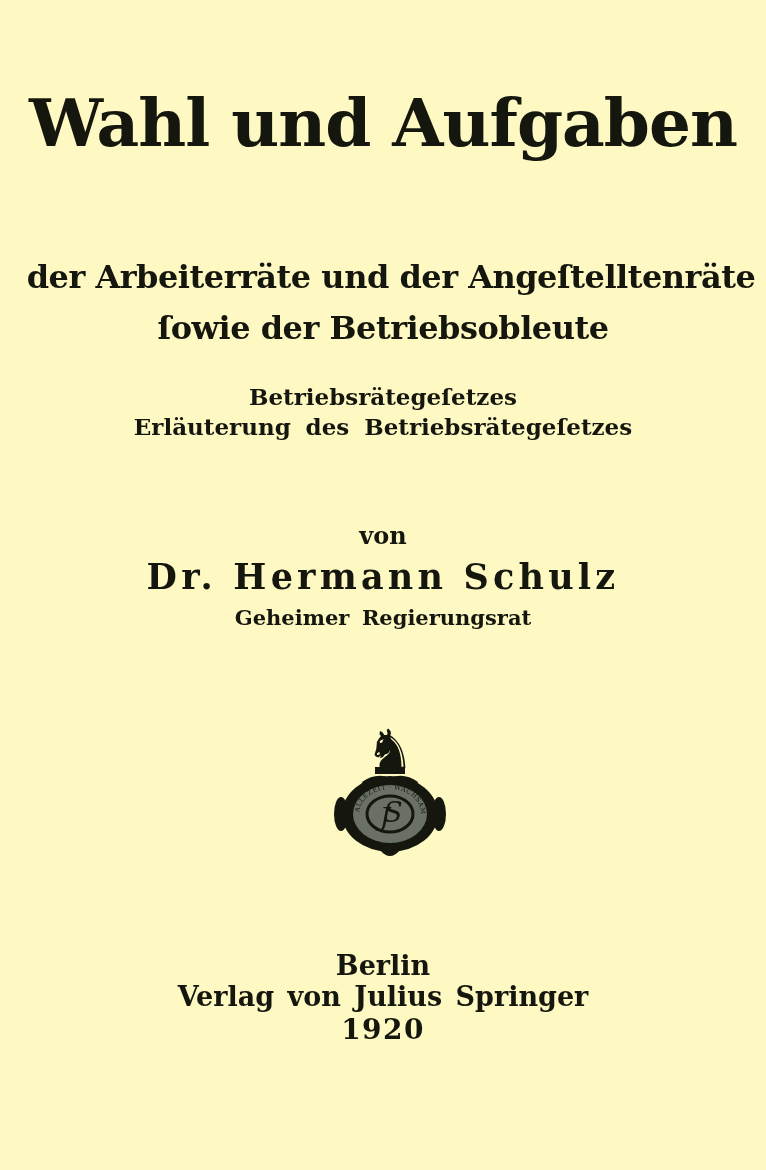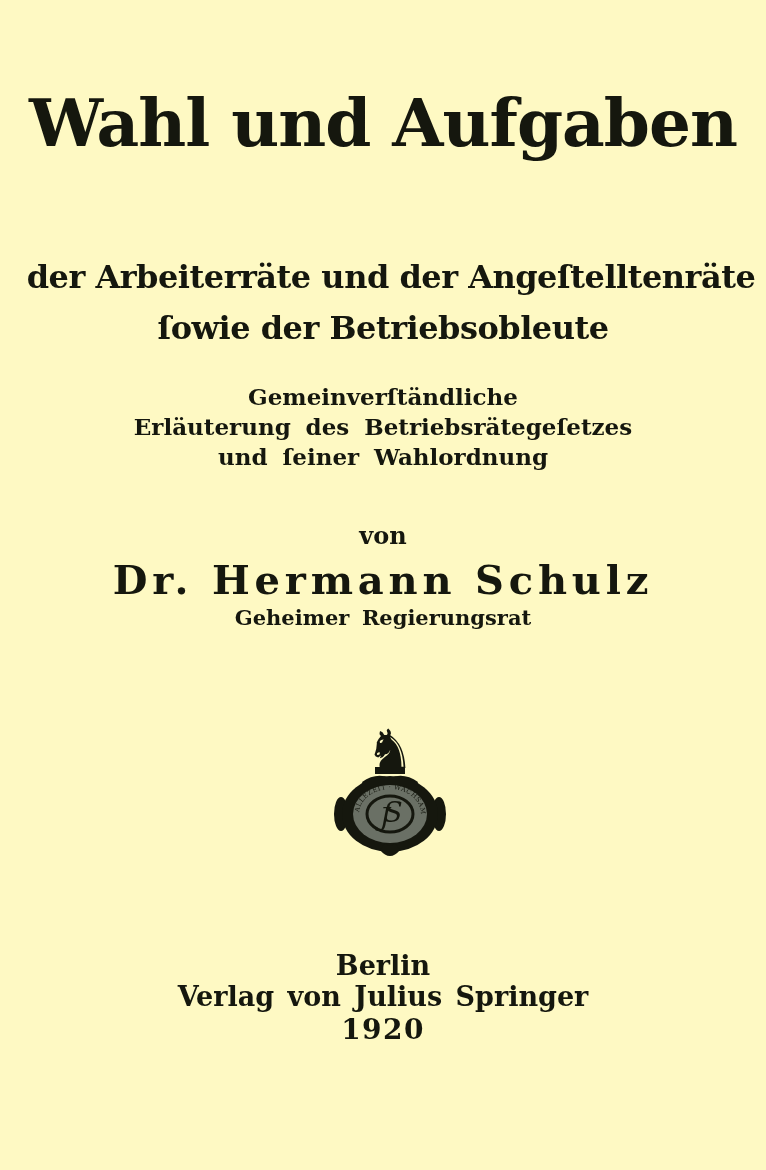--- a/index.html
+++ b/index.html
@@ -20,21 +20,21 @@
     text-align: center;
     font-weight: bold;
     white-space: nowrap;
   }
   .title1 { top: 84px;  font-size: 66px; letter-spacing: -1px; }
   .title2 { top: 156px; font-size: 80px; letter-spacing: -1px; }
   .sub1   { top: 258px; font-size: 32px; letter-spacing: -0.5px; padding-left: 16px; }
   .sub2   { top: 309px; font-size: 32px; letter-spacing: -0.5px; }
   .desc   { top: 382px; font-size: 23px; line-height: 30px; word-spacing: 0.3em; }
   .von    { top: 521px; font-size: 24px; }
-  .author { top: 556px; font-size: 40px; letter-spacing: 0.12em; }
+  .author { top: 556px; font-size: 35px; letter-spacing: 0.12em; }
   .role   { top: 605px; font-size: 21px; word-spacing: 0.25em; }
   .city   { top: 950px; font-size: 27px; }
   .pub    { top: 981px; font-size: 27px; word-spacing: 0.15em; }
   .year   { top: 1013px; font-size: 28px; letter-spacing: 0.05em; }
   .emblem {
     position: absolute;
     top: 714px;
     left: 332px;
     width: 116px;
     height: 144px;
@@ -45,23 +45,22 @@
 <body>
 
 <div class="page">
 
   <div class="tblock title1">Wahl und Aufgaben</div>
 
   <div class="tblock sub1">der Arbeiterräte und der Angeſtelltenräte</div>
   <div class="tblock sub2">ſowie der Betriebsobleute</div>
 
   <div class="tblock desc">
-    <div>Gemeinverſtändliche</div>
+    <div>Betriebsrätegeſetzes</div>
     <div>Erläuterung des Betriebsrätegeſetzes</div>
-    <div>und ſeiner Wahlordnung</div>
   </div>
 
   <div class="tblock von">von</div>
   <div class="tblock author">Dr. Hermann Schulz</div>
   <div class="tblock role">Geheimer Regierungsrat</div>
 
   <div class="emblem">
     <svg viewBox="0 0 116 144" xmlns="http://www.w3.org/2000/svg">
 
       <text x="58" y="54" text-anchor="middle" font-size="54" font-family="DejaVu Sans, sans-serif" fill="#15170e">♞</text>

